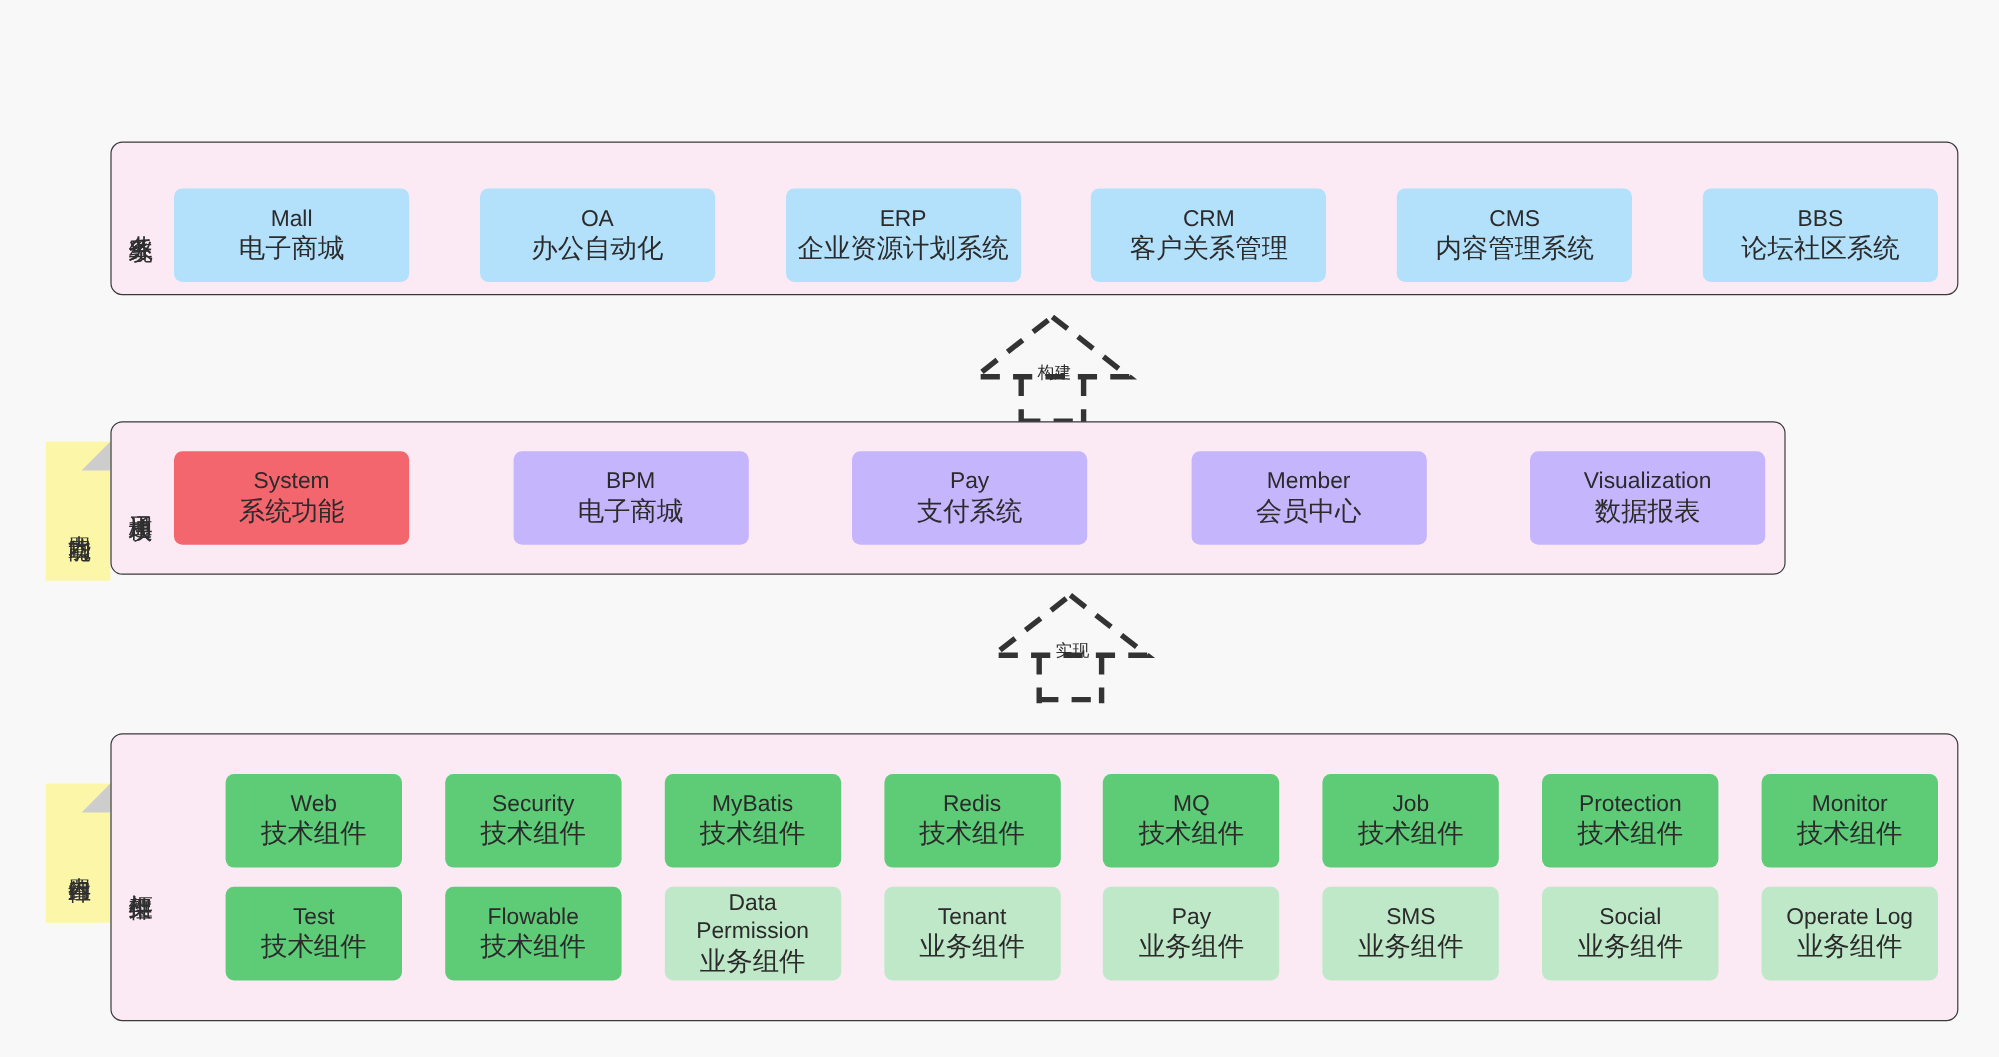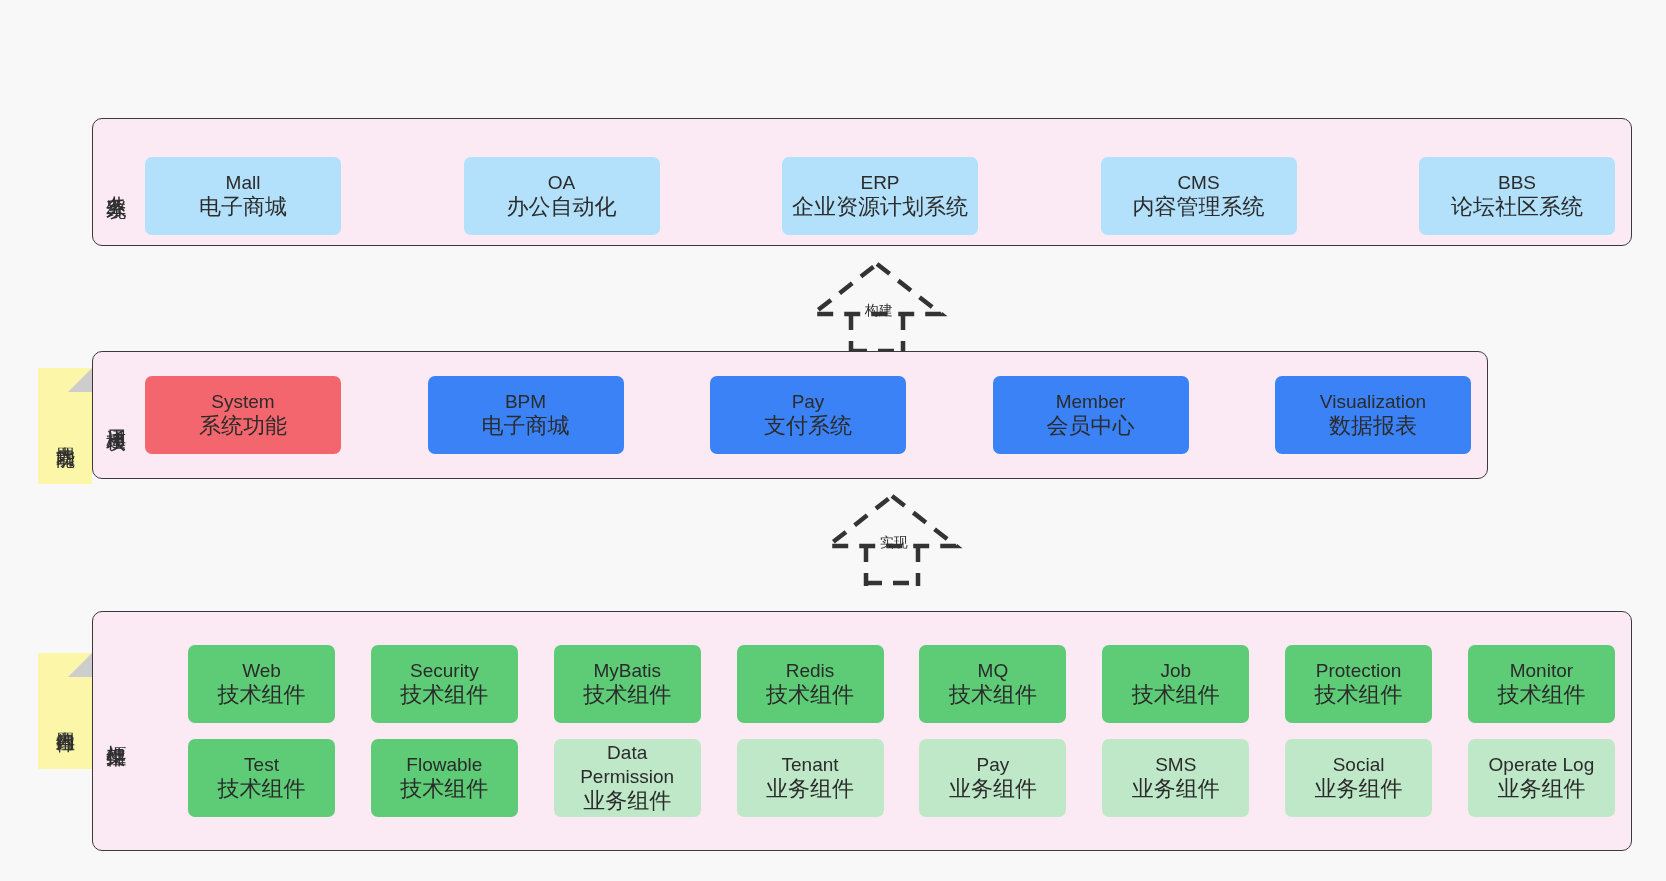--- a/index.html
+++ b/index.html
@@ -65,21 +65,21 @@
     color: #2b2b2b;
     line-height: 1.22;
     padding: 4px 6px;
     overflow: hidden;
   }
   .card .en { font-size: 19px; }
   .card .cn { font-size: 22px; }
 
   .card.blue   { background: #b3e0fb; margin-top: 28px; }
   .card.red    { background: #f3666e; }
-  .card.pink   { background: #3b82f6; }
+  .card.pink   { background: #c4b5fd; }
   .card.green  { background: #5ecb77; }
   .card.mint   { background: #bfe8c8; }
 
   
   .r1 .card { width: 196px; height: 78px; }
   
   .r2 .card { width: 196px; height: 78px; }
   
   .r3 .card { width: 147px; height: 78px; }
 
@@ -142,20 +142,24 @@
         </div>
         <div class="card blue">
           <span class="en">OA</span>
           <span class="cn">办公自动化</span>
         </div>
         <div class="card blue">
           <span class="en">ERP</span>
           <span class="cn">企业资源计划系统</span>
         </div>
         <div class="card blue">
+          <span class="en">CRM</span>
+          <span class="cn">客户关系管理</span>
+        </div>
+        <div class="card blue">
           <span class="en">CMS</span>
           <span class="cn">内容管理系统</span>
         </div>
         <div class="card blue">
           <span class="en">BBS</span>
           <span class="cn">论坛社区系统</span>
         </div>
       </div>
     </div>
   </div>

